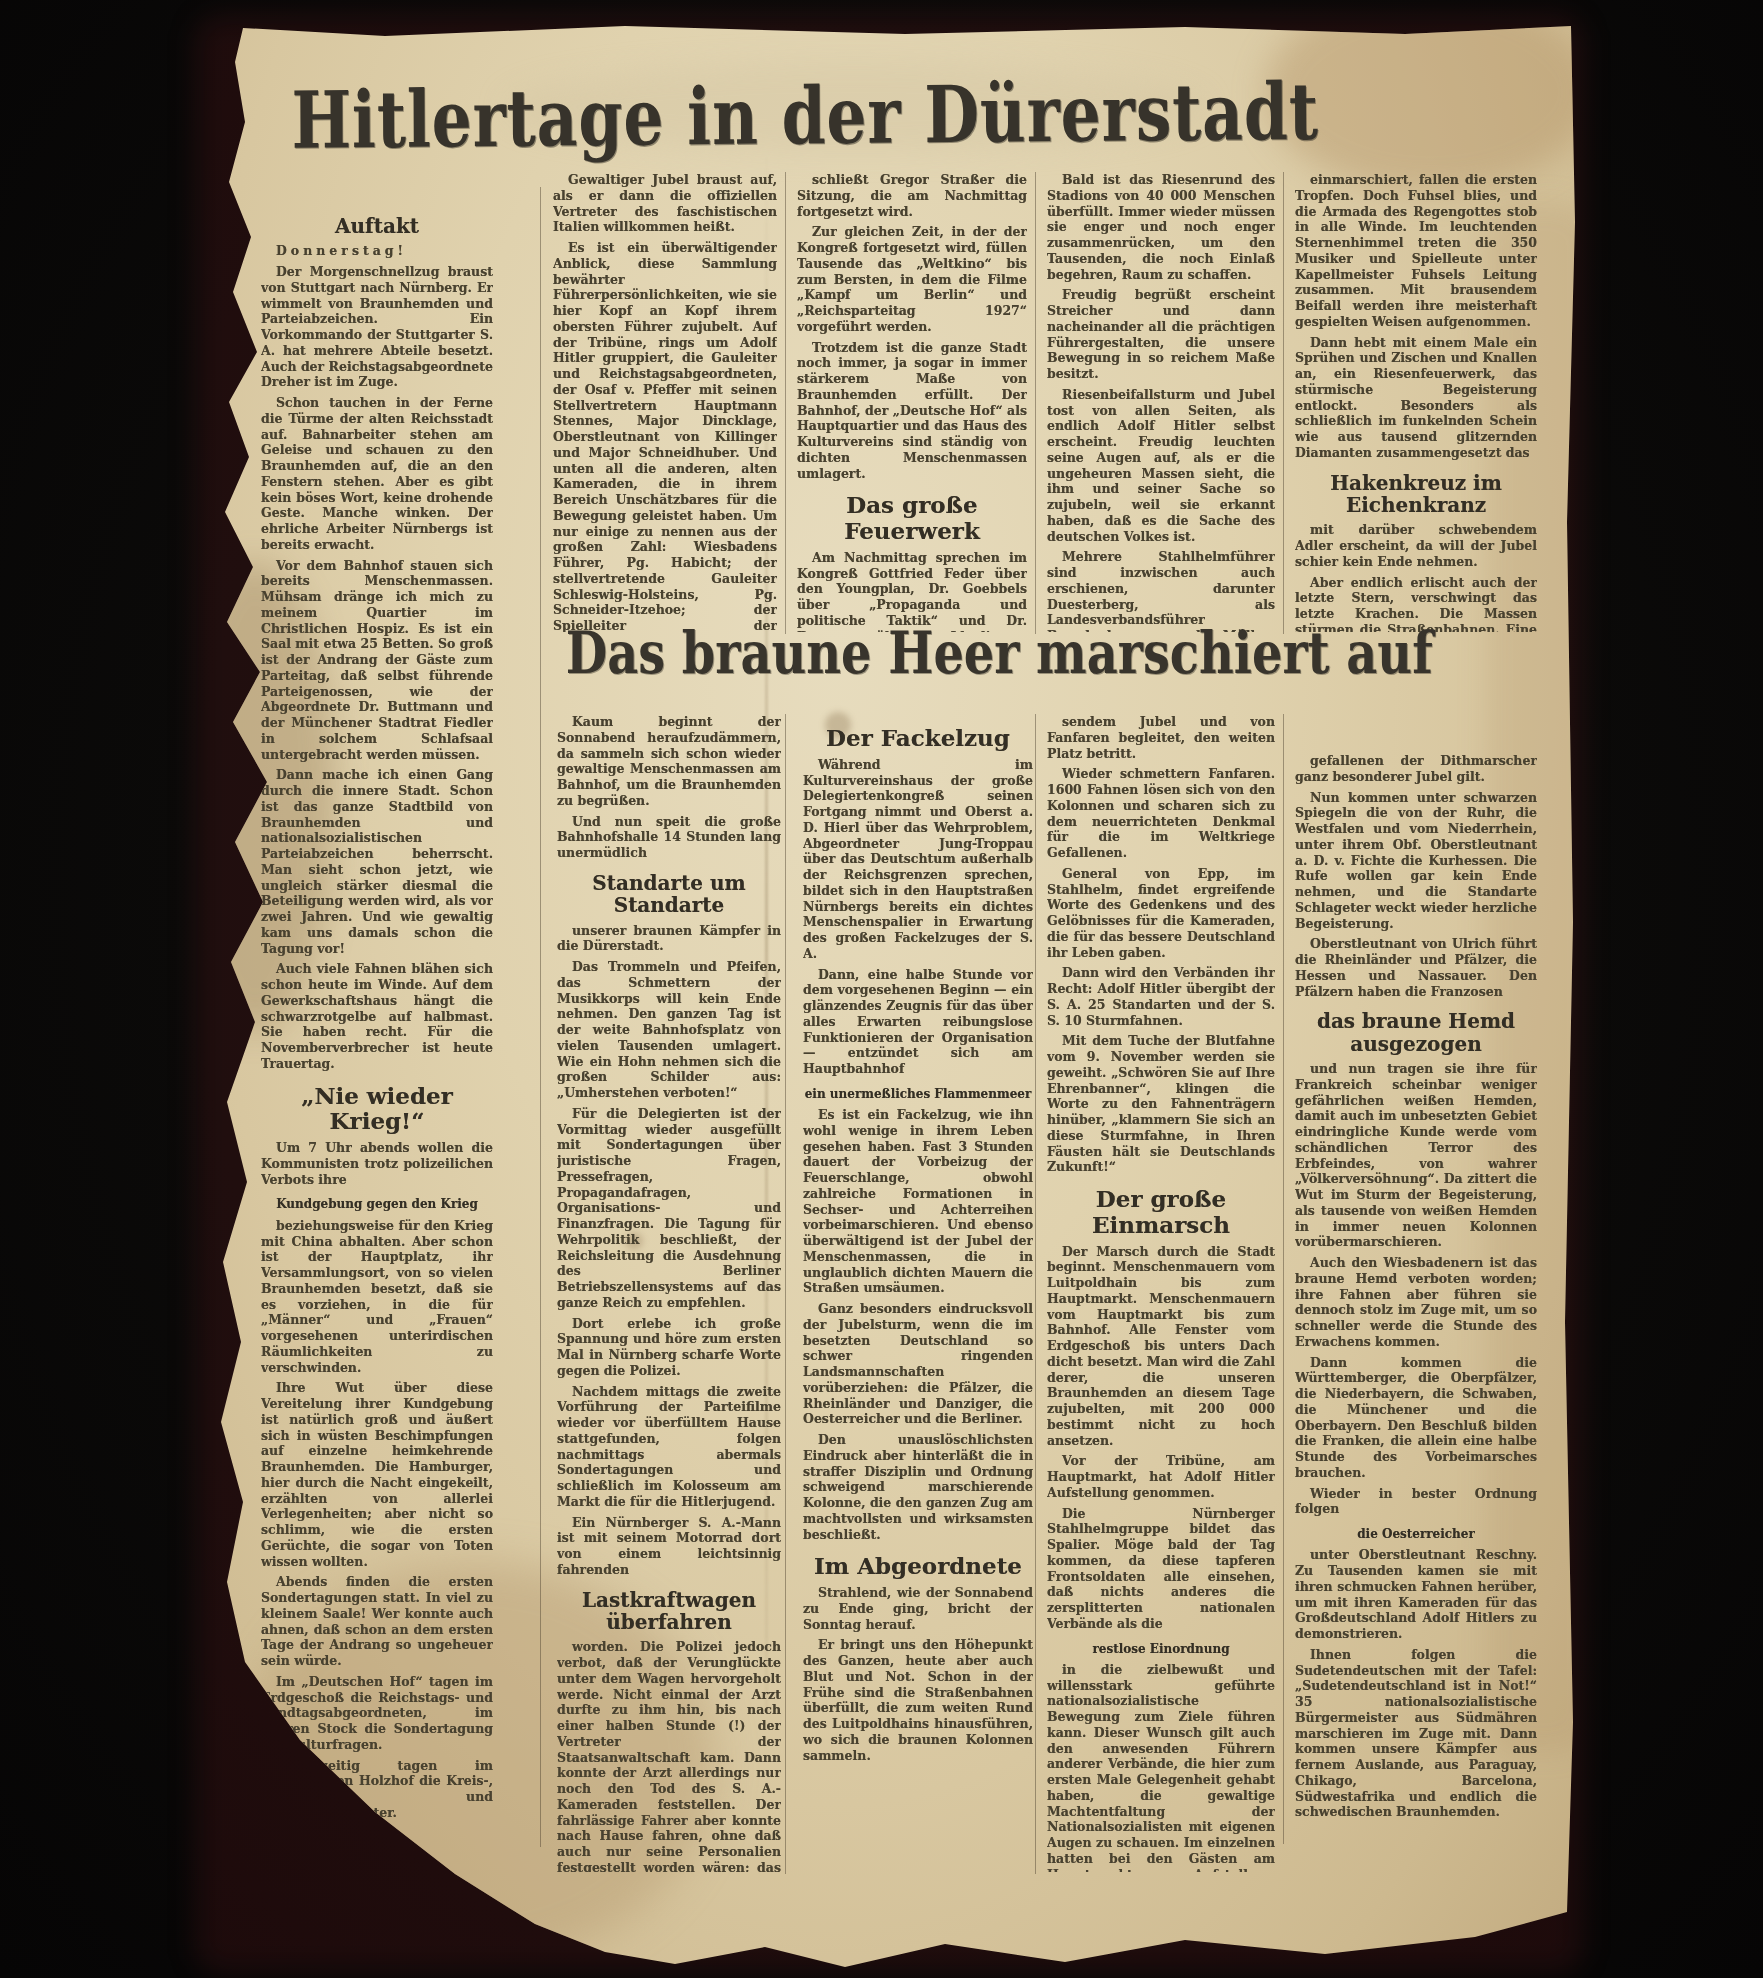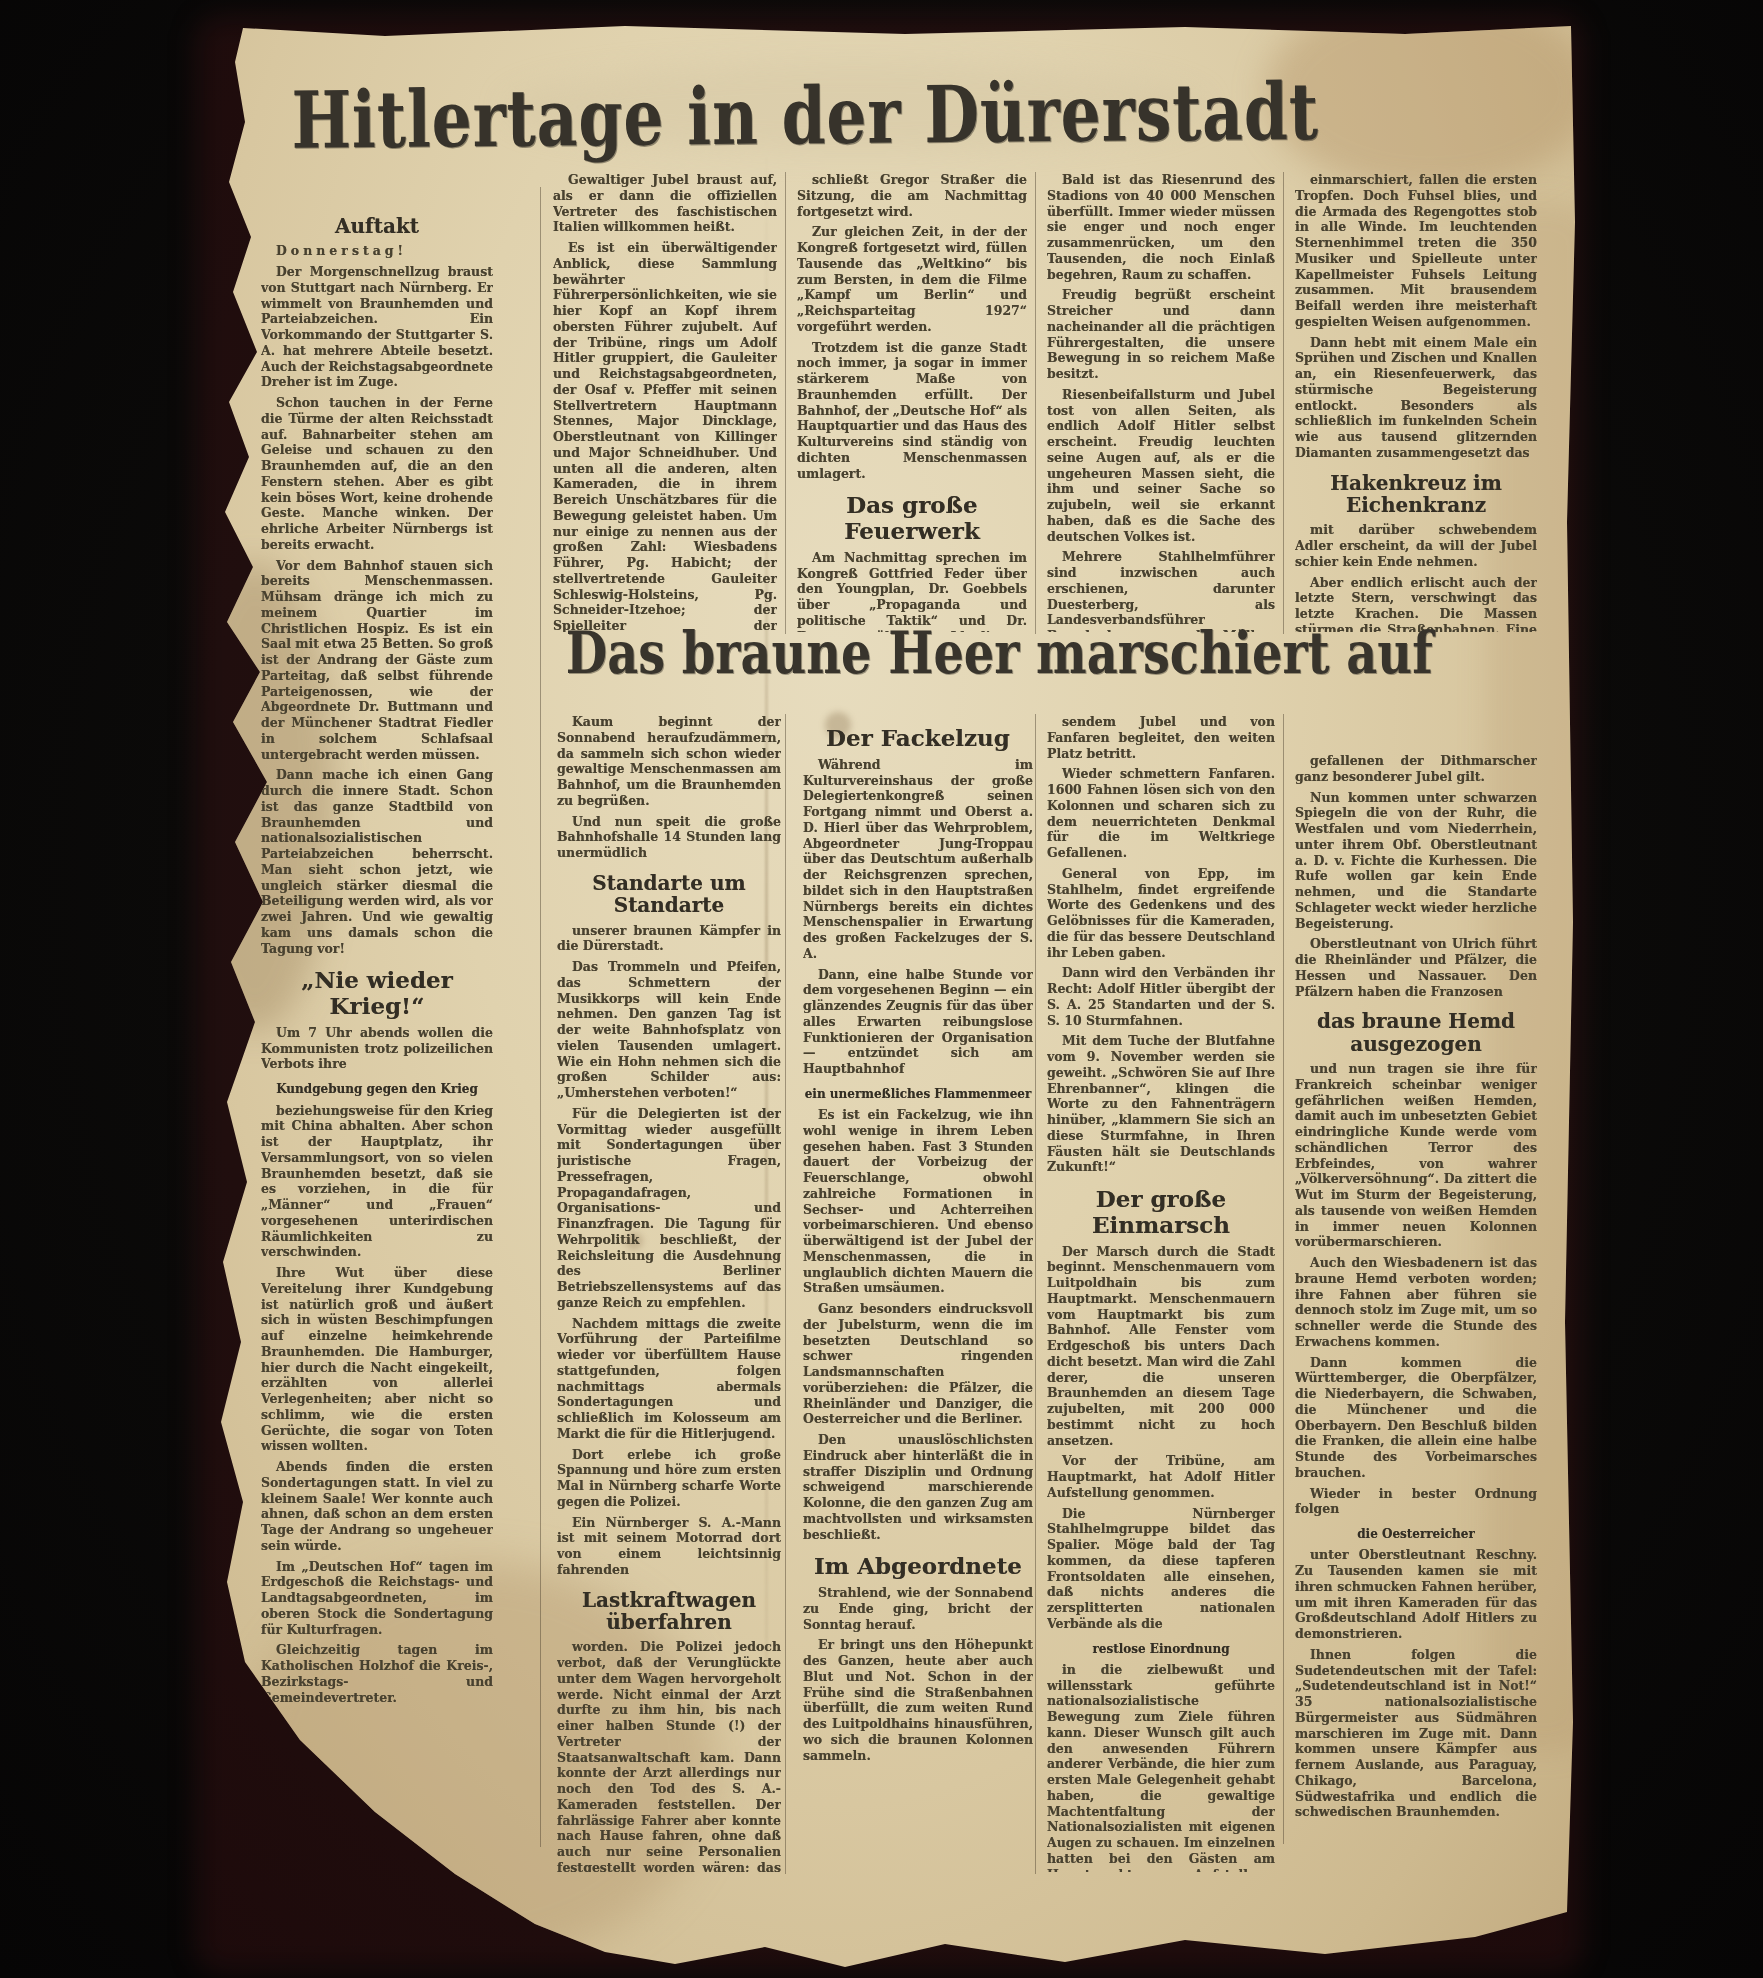--- a/index.html
+++ b/index.html
@@ -93,20 +93,21 @@
 
   <div class="headline-main">Hitlertage in der Dürerstadt</div>
 
   <div id="col1" class="col">
       <div class="subhead md">Auftakt</div>
       <p class="spaced">Donnerstag!</p>
       <p class="">Der Morgenschnellzug braust von Stuttgart nach Nürnberg. Er wimmelt von Braunhemden und Parteiabzeichen. Ein Vorkommando der Stuttgarter S. A. hat mehrere Abteile besetzt. Auch der Reichstagsabgeordnete Dreher ist im Zuge.</p>
       <p class="">Schon tauchen in der Ferne die Türme der alten Reichsstadt auf. Bahnarbeiter stehen am Geleise und schauen zu den Braunhemden auf, die an den Fenstern stehen. Aber es gibt kein böses Wort, keine drohende Geste. Manche winken. Der ehrliche Arbeiter Nürnbergs ist bereits erwacht.</p>
       <p class="">Vor dem Bahnhof stauen sich bereits Menschenmassen. Mühsam dränge ich mich zu meinem Quartier im Christlichen Hospiz. Es ist ein Saal mit etwa 25 Betten. So groß ist der Andrang der Gäste zum Parteitag, daß selbst führende Parteigenossen, wie der Abgeordnete Dr. Buttmann und der Münchener Stadtrat Fiedler in solchem Schlafsaal untergebracht werden müssen.</p>
       <p class="">Dann mache ich einen Gang durch die innere Stadt. Schon ist das ganze Stadtbild von Braunhemden und nationalsozialistischen Parteiabzeichen beherrscht. Man sieht schon jetzt, wie ungleich stärker diesmal die Beteiligung werden wird, als vor zwei Jahren. Und wie gewaltig kam uns damals schon die Tagung vor!</p>
+      <p class="">Auch viele Fahnen blähen sich schon heute im Winde. Auf dem Gewerkschaftshaus hängt die schwarzrotgelbe auf halbmast. Sie haben recht. Für die Novemberverbrecher ist heute Trauertag.</p>
       <div class="subhead lg">„Nie wieder Krieg!“</div>
       <p class="">Um 7 Uhr abends wollen die Kommunisten trotz polizeilichen Verbots ihre</p>
       <div class="subhead sm">Kundgebung gegen den Krieg</div>
       <p class="">beziehungsweise für den Krieg mit China abhalten. Aber schon ist der Hauptplatz, ihr Versammlungsort, von so vielen Braunhemden besetzt, daß sie es vorziehen, in die für „Männer“ und „Frauen“ vorgesehenen unterirdischen Räumlichkeiten zu verschwinden.</p>
       <p class="">Ihre Wut über diese Vereitelung ihrer Kundgebung ist natürlich groß und äußert sich in wüsten Beschimpfungen auf einzelne heimkehrende Braunhemden. Die Hamburger, hier durch die Nacht eingekeilt, erzählten von allerlei Verlegenheiten; aber nicht so schlimm, wie die ersten Gerüchte, die sogar von Toten wissen wollten.</p>
       <p class="">Abends finden die ersten Sondertagungen statt. In viel zu kleinem Saale! Wer konnte auch ahnen, daß schon an dem ersten Tage der Andrang so ungeheuer sein würde.</p>
       <p class="">Im „Deutschen Hof“ tagen im Erdgeschoß die Reichstags- und Landtagsabgeordneten, im oberen Stock die Sondertagung für Kulturfragen.</p>
       <p class="">Gleichzeitig tagen im Katholischen Holzhof die Kreis-, Bezirkstags- und Gemeindevertreter.</p>
     </div>
   <div id="col2t" class="col">
@@ -136,22 +137,22 @@
 
   <div class="headline-second">Das braune Heer marschiert auf</div>
 
   <div id="col2b" class="col">
       <p class="">Kaum beginnt der Sonnabend heraufzudämmern, da sammeln sich schon wieder gewaltige Menschenmassen am Bahnhof, um die Braunhemden zu begrüßen.</p>
       <p class="">Und nun speit die große Bahnhofshalle 14 Stunden lang unermüdlich</p>
       <div class="subhead md">Standarte um Standarte</div>
       <p class="">unserer braunen Kämpfer in die Dürerstadt.</p>
       <p class="">Das Trommeln und Pfeifen, das Schmettern der Musikkorps will kein Ende nehmen. Den ganzen Tag ist der weite Bahnhofsplatz von vielen Tausenden umlagert. Wie ein Hohn nehmen sich die großen Schilder aus: „Umherstehen verboten!“</p>
       <p class="">Für die Delegierten ist der Vormittag wieder ausgefüllt mit Sondertagungen über juristische Fragen, Pressefragen, Propagandafragen, Organisations- und Finanzfragen. Die Tagung für Wehrpolitik beschließt, der Reichsleitung die Ausdehnung des Berliner Betriebszellensystems auf das ganze Reich zu empfehlen.</p>
+      <p class="">Dort erlebe ich große Spannung und höre zum ersten Mal in Nürnberg scharfe Worte gegen die Polizei.</p>
       <p class="">Nachdem mittags die zweite Vorführung der Parteifilme wieder vor überfülltem Hause stattgefunden, folgen nachmittags abermals Sondertagungen und schließlich im Kolosseum am Markt die für die Hitlerjugend.</p>
-      <p class="">Dort erlebe ich große Spannung und höre zum ersten Mal in Nürnberg scharfe Worte gegen die Polizei.</p>
       <p class="">Ein Nürnberger S. A.-Mann ist mit seinem Motorrad dort von einem leichtsinnig fahrenden</p>
       <div class="subhead md">Lastkraftwagen überfahren</div>
       <p class="">worden. Die Polizei jedoch verbot, daß der Verunglückte unter dem Wagen hervorgeholt werde. Nicht einmal der Arzt durfte zu ihm hin, bis nach einer halben Stunde (!) der Vertreter der Staatsanwaltschaft kam. Dann konnte der Arzt allerdings nur noch den Tod des S. A.-Kameraden feststellen. Der fahrlässige Fahrer aber konnte nach Hause fahren, ohne daß auch nur seine Personalien festgestellt worden wären; das geschah erst viel später auf Betreiben der Parteileitung.</p>
     </div>
   <div id="col3b" class="col">
       <div class="subhead lg">Der Fackelzug</div>
       <p class="">Während im Kulturvereinshaus der große Delegiertenkongreß seinen Fortgang nimmt und Oberst a. D. Hierl über das Wehrproblem, Abgeordneter Jung-Troppau über das Deutschtum außerhalb der Reichsgrenzen sprechen, bildet sich in den Hauptstraßen Nürnbergs bereits ein dichtes Menschenspalier in Erwartung des großen Fackelzuges der S. A.</p>
       <p class="">Dann, eine halbe Stunde vor dem vorgesehenen Beginn — ein glänzendes Zeugnis für das über alles Erwarten reibungslose Funktionieren der Organisation — entzündet sich am Hauptbahnhof</p>
       <div class="subhead sm">ein unermeßliches Flammenmeer</div>
       <p class="">Es ist ein Fackelzug, wie ihn wohl wenige in ihrem Leben gesehen haben. Fast 3 Stunden dauert der Vorbeizug der Feuerschlange, obwohl zahlreiche Formationen in Sechser- und Achterreihen vorbeimarschieren. Und ebenso überwältigend ist der Jubel der Menschenmassen, die in unglaublich dichten Mauern die Straßen umsäumen.</p>

